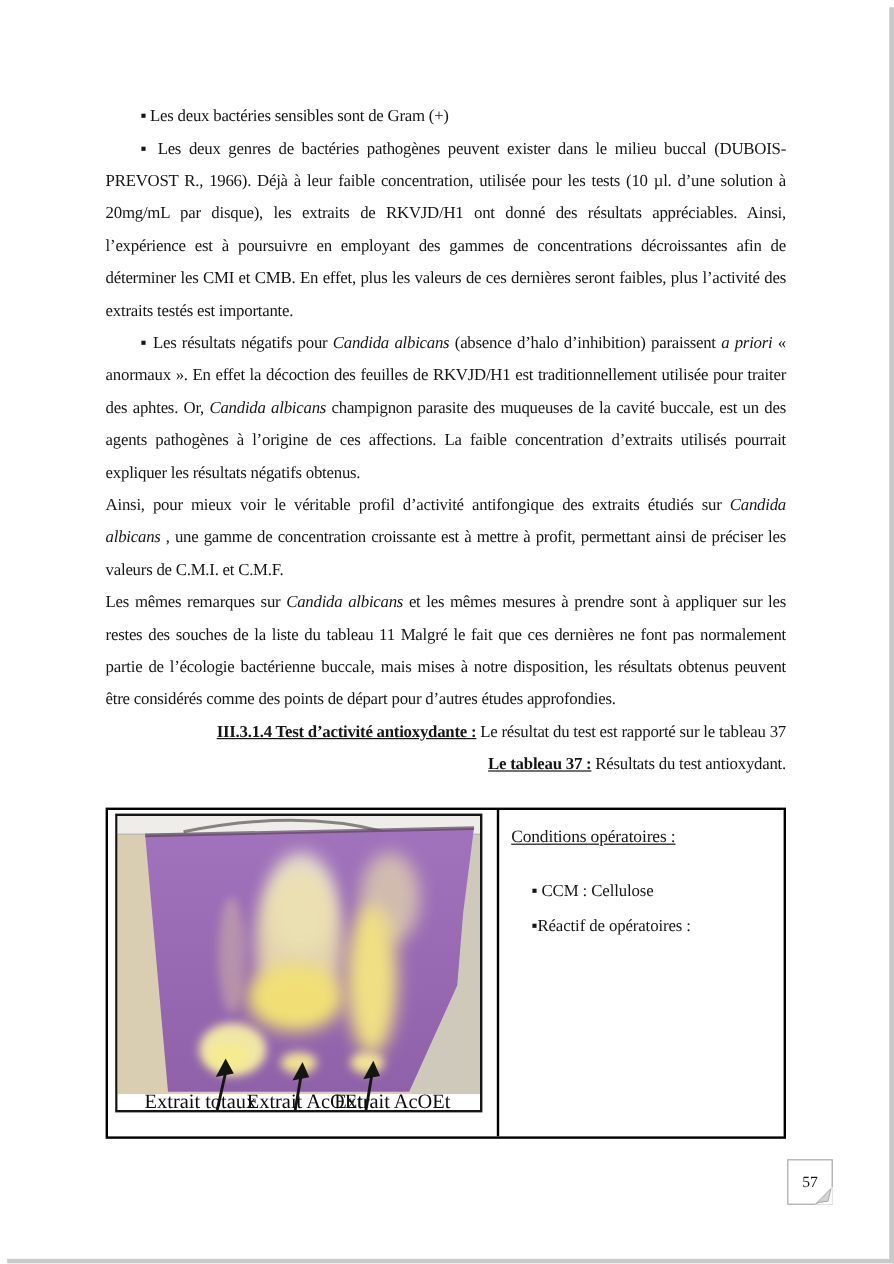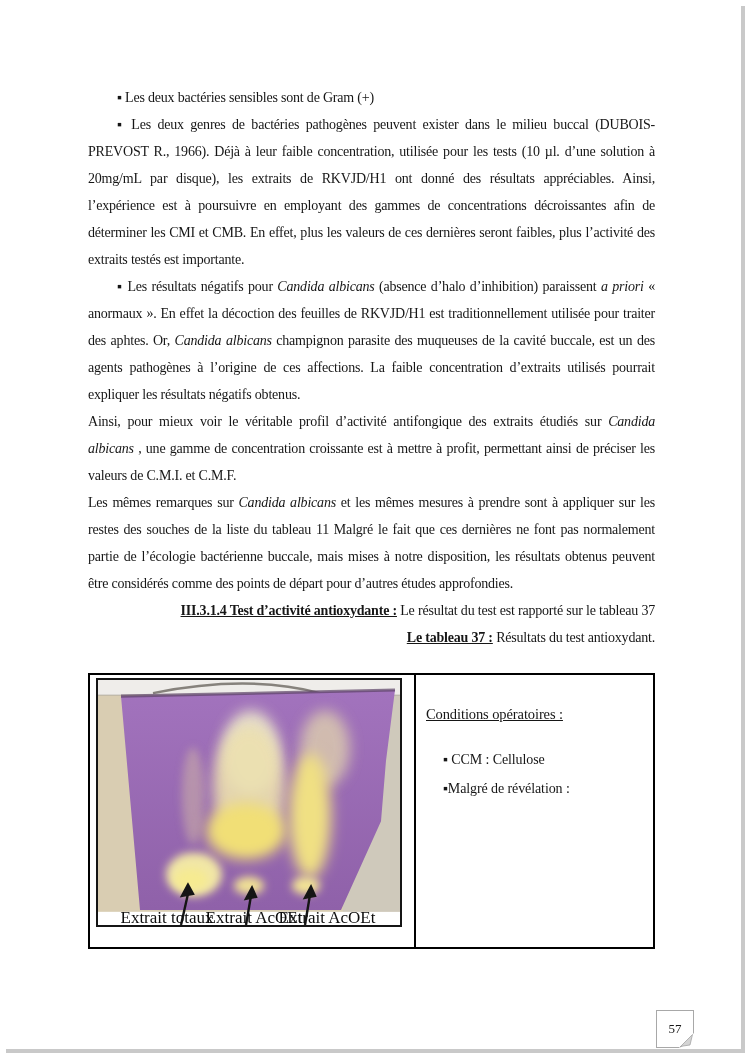--- a/index.html
+++ b/index.html
@@ -12,35 +12,35 @@
   .para.indent{text-indent:29px;}
   .para.nowrap{white-space:nowrap;text-align:right;}
   .s-n{}
   .s-i{font-style:italic;}
   .s-bu{font-weight:bold;text-decoration:underline;}
   .results-table{
     position:absolute;left:88px;top:673px;width:567px;height:276px;
     border:2px solid #000;box-sizing:border-box;display:flex;background:#fff;
   }
   .cell-left{width:326px;border-right:2px solid #000;box-sizing:border-box;position:relative;}
-  .cell-right{flex:1;padding:31px 6px 0 10px;font-size:14px;letter-spacing:-0.1px;}
+  .cell-right{flex:1;padding:15px 6px 0 10px;font-size:14px;letter-spacing:-0.1px;}
   .photo-frame{
     position:absolute;left:6px;top:3px;width:306px;height:249px;
     border:2px solid #151515;box-sizing:border-box;background:#fff;
   }
   svg.plate{display:block;width:100%;height:100%;}
   .plate-labels span{position:absolute;top:228px;transform:translateX(-50%);font-size:17px;white-space:nowrap;color:#0d0d0d;}
   .cond-title{text-decoration:underline;font-size:14.5px;}
   .cond-items{margin:22px 0 0 17px;}
   .cond-item{line-height:29px;}
   .cond-footnote{margin:1px 0 0 84px;line-height:29px;}
   .pagenum{
     position:absolute;left:656px;top:966px;width:38px;height:38px;
     border:1px solid #a8a8a8;box-sizing:border-box;background:#fff;
-    display:flex;align-items:center;justify-content:center;font-size:13px;margin-top:44px;
+    display:flex;align-items:center;justify-content:center;font-size:13px;
   }
   .fold{position:absolute;right:-1px;bottom:-1px;}
   .edge-right{position:absolute;right:0;top:6px;width:4px;height:1047px;background:#c9c9c9;}
   .edge-bottom{position:absolute;left:6px;bottom:0;width:739px;height:4px;background:#c9c9c9;}
 </style>
 </head>
 <body>
 
 <div class="body-text">
     <p class="para indent"><span class="s-n">▪ Les deux bactéries sensibles sont de Gram (+)</span></p>
@@ -111,21 +111,21 @@
         <span style="left:69px">Extrait totaux</span>
         <span style="left:156px">Extrait AcOEt</span>
         <span style="left:229px">Extrait AcOEt</span>
       </div>
     </div>
   </div>
   <div class="cell-right">
     <div class="cond-title">Conditions opératoires :</div>
     <div class="cond-items">
         <div class="cond-item">▪ CCM : Cellulose</div>
-        <div class="cond-item">▪Malgré de révélation :</div>
+        <div class="cond-item">▪Réactif de opératoires :</div>
       </div>
   </div>
 </div>
 
 <div class="pagenum">
   <span>57</span>
   <svg class="fold" width="15" height="15" viewBox="0 0 15 15" xmlns="http://www.w3.org/2000/svg">
     <polygon points="0,15 15,0 15,15" fill="#ffffff"></polygon>
     <polygon points="1,14 13.5,1.5 11,12 4,13" fill="#d4d4d4" stroke="#9b9b9b" stroke-width="0.7"></polygon>
   </svg>

